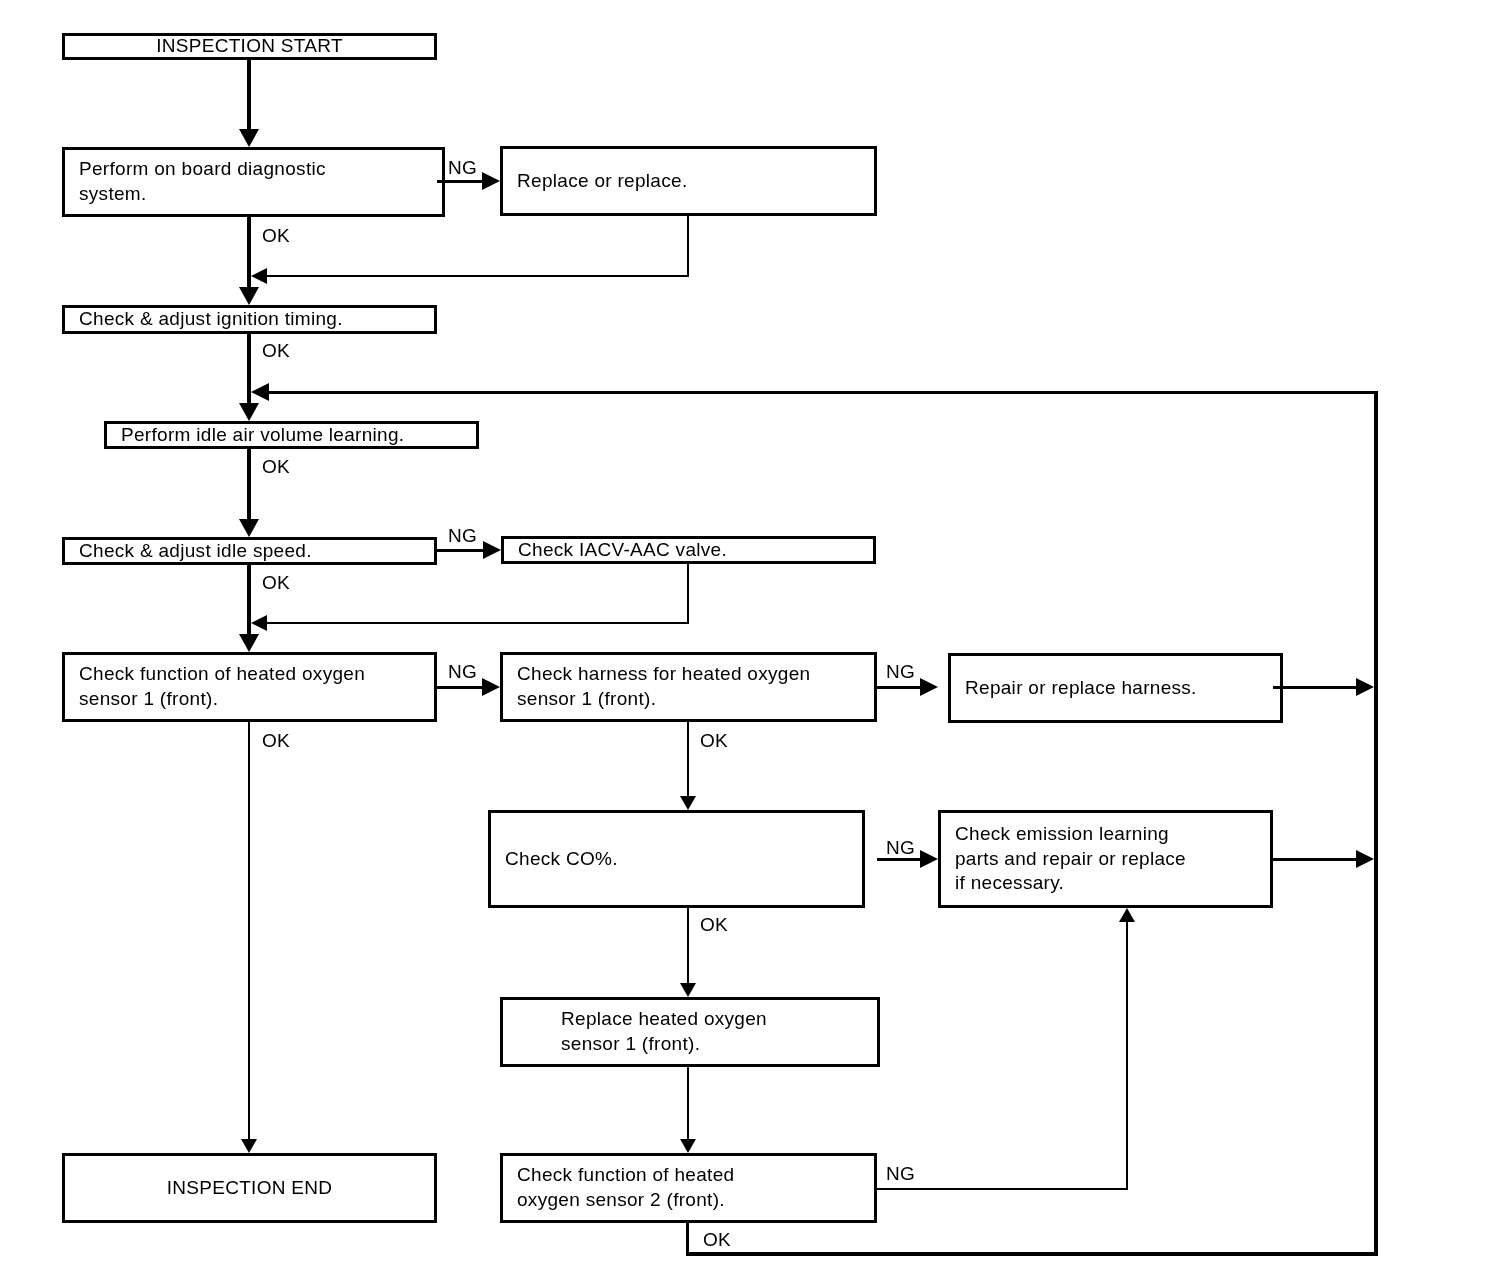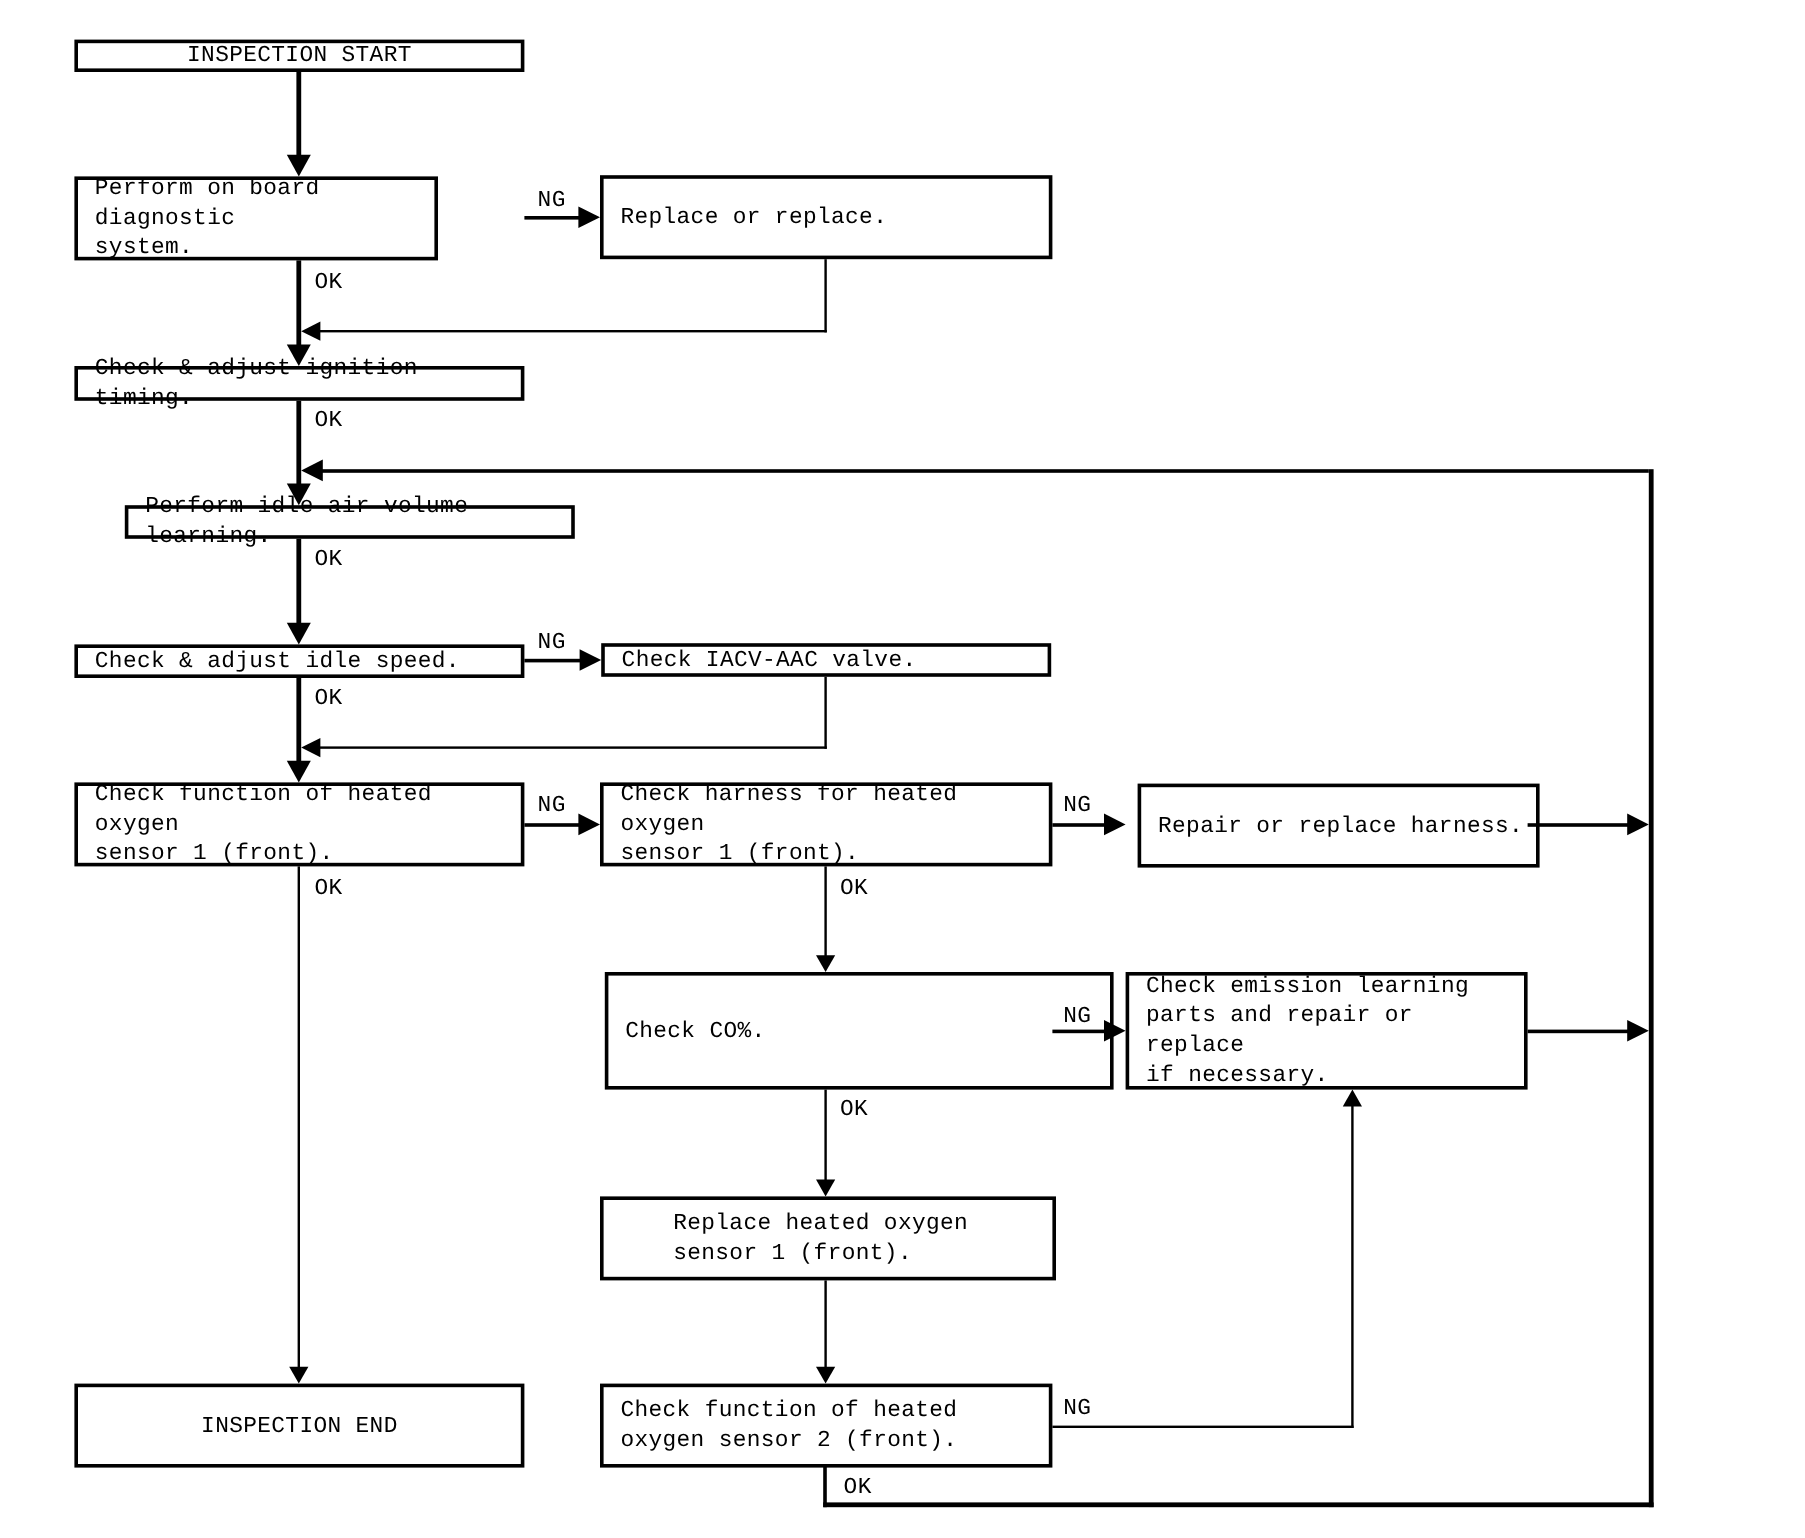--- a/index.html
+++ b/index.html
@@ -1,21 +1,21 @@
 <!DOCTYPE html>
 <html><head>
 <meta charset="utf-8">
 <style>
   html, body { margin: 0; padding: 0; background: #ffffff; }
   .stage {
     position: relative;
     width: 1504px;
     height: 1282px;
     background: #ffffff;
-    font-family: Liberation Mono, monospace;
+    font-family: Liberation Sans, sans-serif;
     color: #000;
     letter-spacing: 0.3px;
   }
   .node {
     position: absolute;
     box-sizing: border-box;
     border: 3px solid #000;
     background: #fff;
     display: flex;
     align-items: center;
@@ -39,21 +39,21 @@
 </style>
 </head>
 <body>
 
 <div class="stage">
 
   <div class="node node--center" style="left:62px; top:33px; width:375px; height:27px;">
     <span>INSPECTION START</span>
   </div>
 
-  <div class="node" style="left:62px; top:147px; width:303px; height:70px;justify-content:flex-end;">
+  <div class="node" style="left:62px; top:147px; width:383px; height:70px;">
     <span>Perform on board diagnostic
 system.</span>
   </div>
 
   <div class="node" style="left:500px; top:146px; width:377px; height:70px;">
     <span>Replace or replace.</span>
   </div>
 
   <div class="node" style="left:62px; top:305px; width:375px; height:29px;">
     <span>Check &amp; adjust ignition timing.</span>
@@ -78,21 +78,21 @@
 
   <div class="node" style="left:500px; top:652px; width:377px; height:70px;">
     <span>Check harness for heated oxygen
 sensor 1 (front).</span>
   </div>
 
   <div class="node" style="left:938px; top:653px; width:335px; height:70px;margin-left:10px;">
     <span>Repair or replace harness.</span>
   </div>
 
-  <div class="node" style="left:504px; top:810px; width:424px; height:98px;text-align:right;">
+  <div class="node" style="left:488px; top:810px; width:377px; height:98px;text-align:right;">
     <span>Check CO%.</span>
   </div>
 
   <div class="node" style="left:938px; top:810px; width:335px; height:98px;">
     <span>Check emission learning
 parts and repair or replace
 if necessary.</span>
   </div>
 
   <div class="node" style="left:500px; top:997px; width:380px; height:70px;padding-left:44px;">

